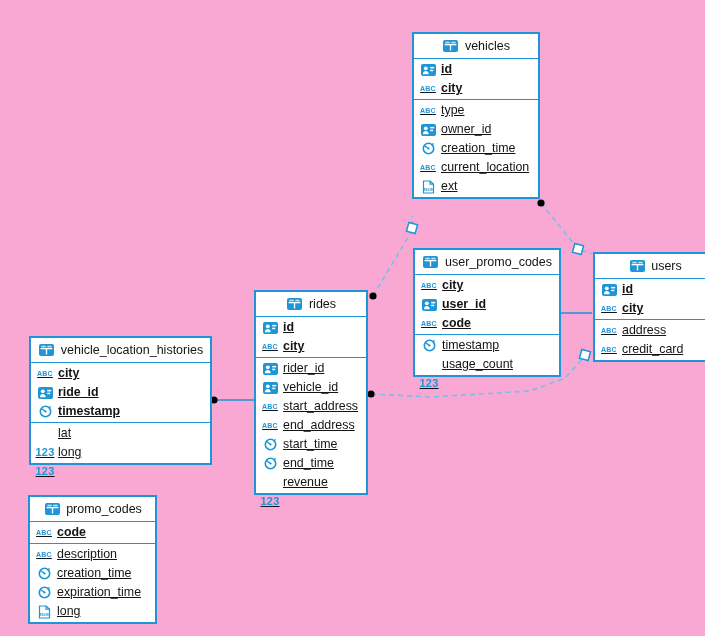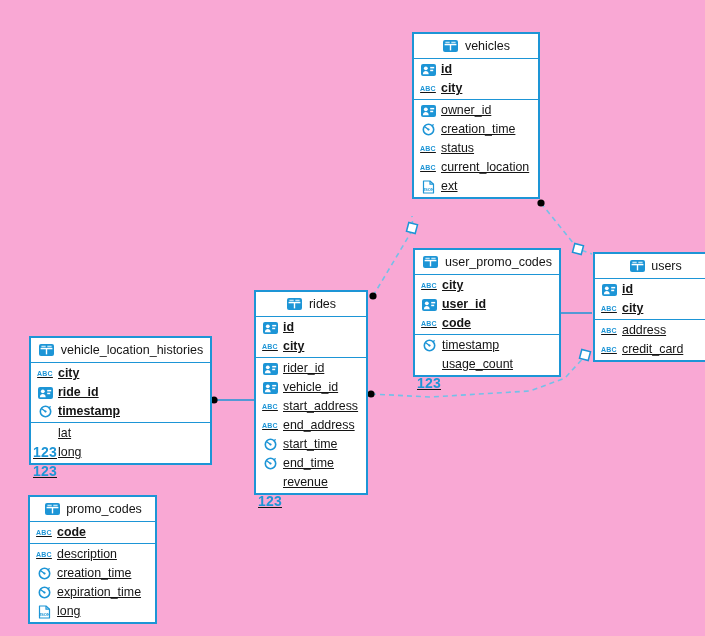--- a/index.html
+++ b/index.html
@@ -10,21 +10,21 @@
   #tables-layer{position:absolute;left:0;top:0;width:705px;height:636px;z-index:2;}
   .table-card{position:absolute;background:#fff;border:2px solid var(--accent);color:var(--text);box-sizing:border-box;}
   .table-header{height:24px;display:flex;align-items:center;justify-content:center;gap:5px;
     border-bottom:1.5px solid var(--accent);font-size:12.5px;white-space:nowrap;padding:0 2px;}
   .section{padding:1px 0;}
   .col-section{border-top:1.5px solid var(--accent);}
   .field-row{height:19px;display:flex;align-items:center;gap:4px;padding:0 2px 0 5px;font-size:12.4px;white-space:nowrap;text-decoration:underline;}
   .key-section .field-name{font-weight:bold;}
   .icon{flex:0 0 18px;width:18px;display:flex;align-items:center;justify-content:center;}
   .abc{font-size:7px;font-weight:bold;color:var(--accent);letter-spacing:.2px;}
-  .n123{font-size:14px;font-weight:bold;color:var(--accent);letter-spacing:.2px;margin-top:36px;}
+  .n123{font-size:11px;font-weight:bold;color:var(--accent);letter-spacing:.2px;margin-top:36px;}
   .field-name{line-height:19px;}
 </style>
 </head>
 <body>
 
 <div class="canvas">
   <svg id="connector-layer" xmlns="http://www.w3.org/2000/svg" viewBox="0 0 705 636">
       <polyline points="214,400 254,400" fill="none" stroke="#1d95d6" stroke-width="1.6" stroke-linejoin="round"></polyline>
       <circle cx="214" cy="400" r="3.6" fill="#000000"></circle>
       <polyline points="557,313 592,313" fill="none" stroke="#1d95d6" stroke-width="1.6" stroke-linejoin="round"></polyline>
@@ -71,46 +71,46 @@
           <div class="field-row">
             <span class="icon">
               <span class="abc">ABC</span>
             </span>
             <span class="field-name">city</span>
           </div>
         </div>
         <div class="section col-section">
           <div class="field-row">
             <span class="icon">
+              <span class="abc">ABC</span>
+            </span>
+            <span class="field-name">type</span>
+          </div>
+          <div class="field-row">
+            <span class="icon">
               <svg width="15" height="12" viewBox="0 0 15 12">
                 <rect width="15" height="12" rx="2" fill="#1d95d6"></rect>
                 <circle cx="4.8" cy="4.3" r="1.9" fill="#fff"></circle>
                 <path d="M1.9 10.2 C1.9 7.9 3.4 6.9 4.8 6.9 C6.2 6.9 7.7 7.9 7.7 10.2 Z" fill="#fff"></path>
                 <rect x="9.2" y="2.9" width="4" height="1.5" fill="#fff"></rect>
                 <rect x="9.2" y="5.7" width="3" height="1.5" fill="#fff"></rect>
               </svg>
             </span>
             <span class="field-name">owner_id</span>
           </div>
           <div class="field-row">
             <span class="icon">
               <svg width="13" height="13" viewBox="0 0 13 13">
                 <circle cx="6.5" cy="6.5" r="5.2" fill="none" stroke="#1d95d6" stroke-width="1.6"></circle>
                 <path d="M6.5 6.5 L3.4 4.2" stroke="#1d95d6" stroke-width="1.4" stroke-linecap="round"></path>
                 <circle cx="6.5" cy="6.5" r="1.1" fill="#1d95d6"></circle>
                 <path d="M10.2 2.8 L11.2 1.8" stroke="#1d95d6" stroke-width="1.3" stroke-linecap="round"></path>
               </svg>
             </span>
             <span class="field-name">creation_time</span>
-          </div>
-          <div class="field-row">
-            <span class="icon">
-              <span class="abc">ABC</span>
-            </span>
-            <span class="field-name">status</span>
           </div>
           <div class="field-row">
             <span class="icon">
               <span class="abc">ABC</span>
             </span>
             <span class="field-name">current_location</span>
           </div>
           <div class="field-row">
             <span class="icon">
               <svg width="13" height="14" viewBox="0 0 13 14">

